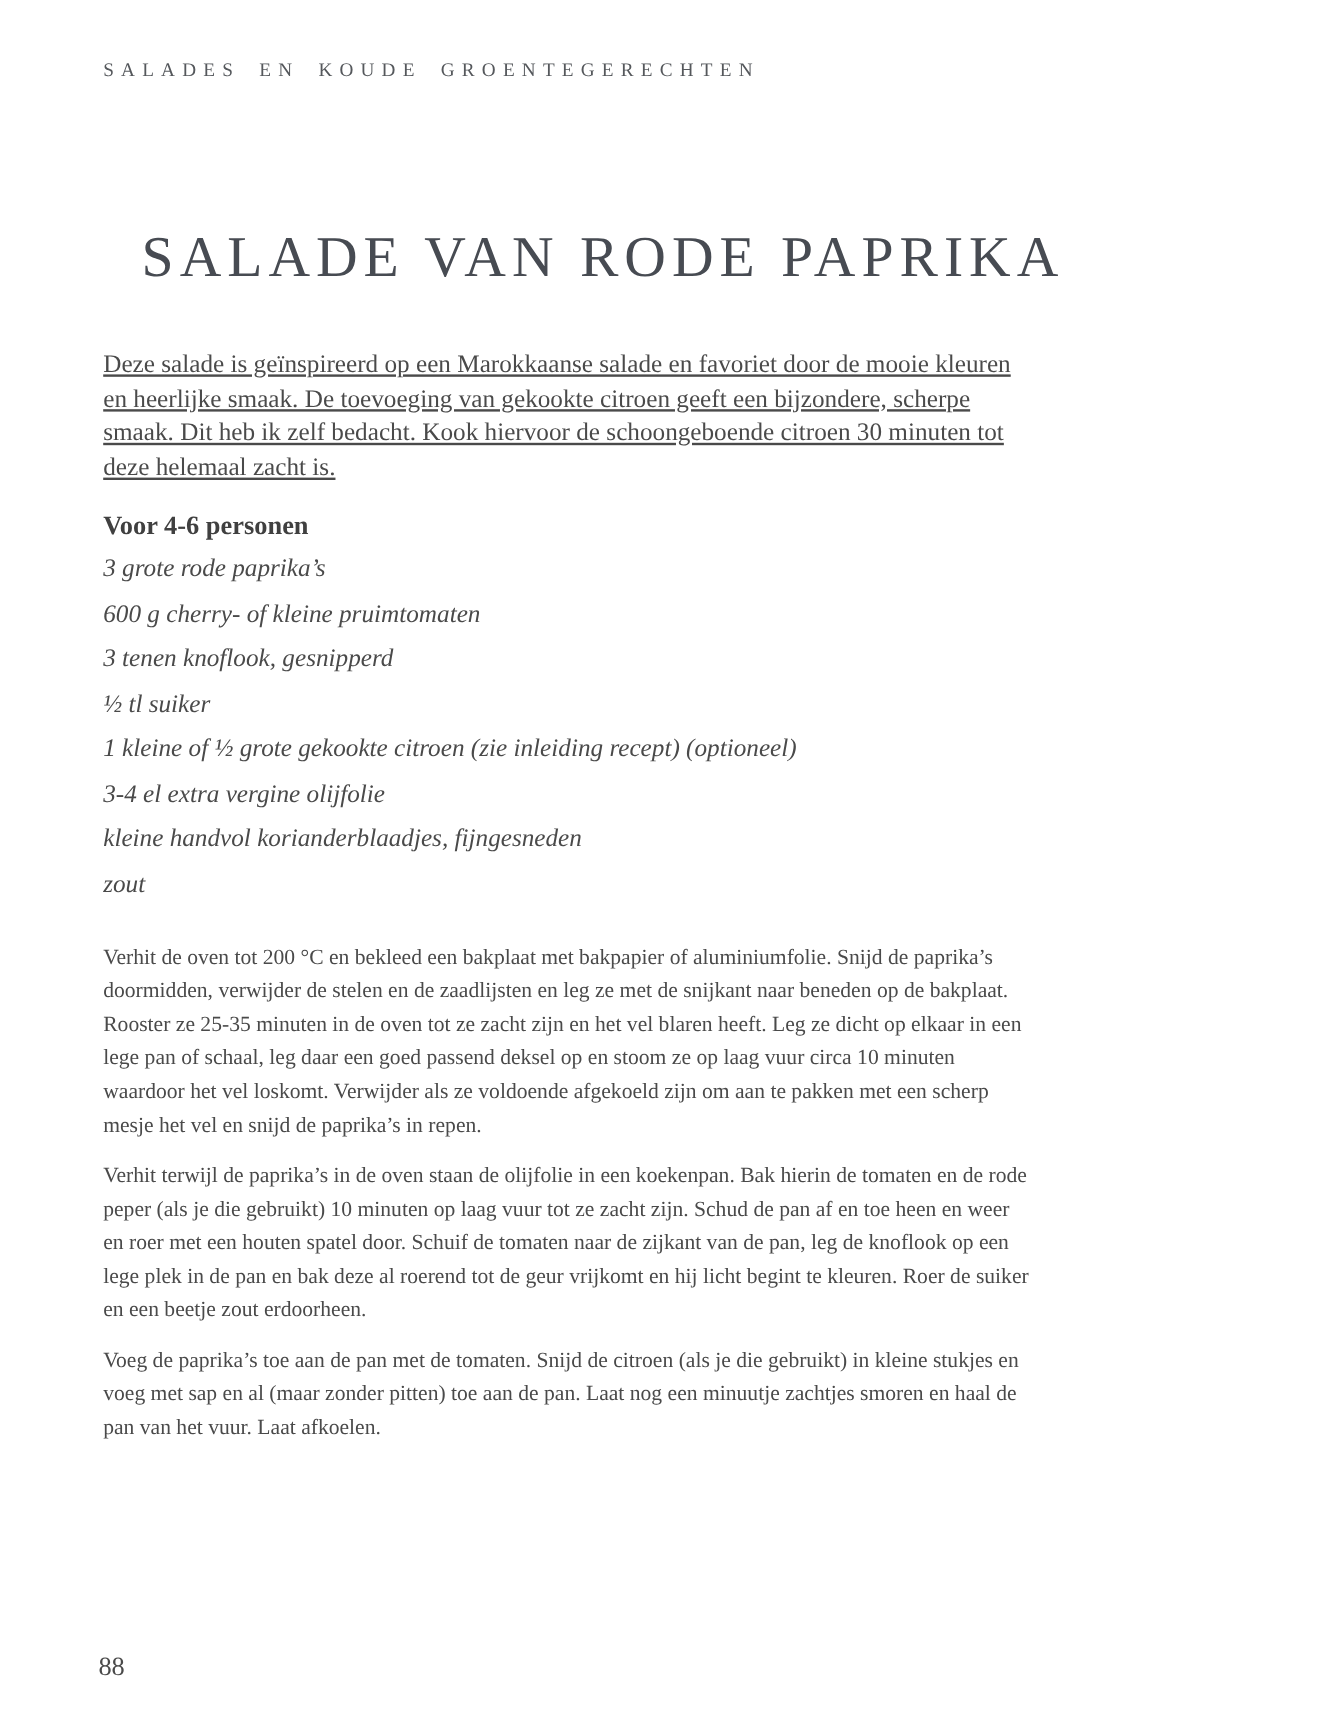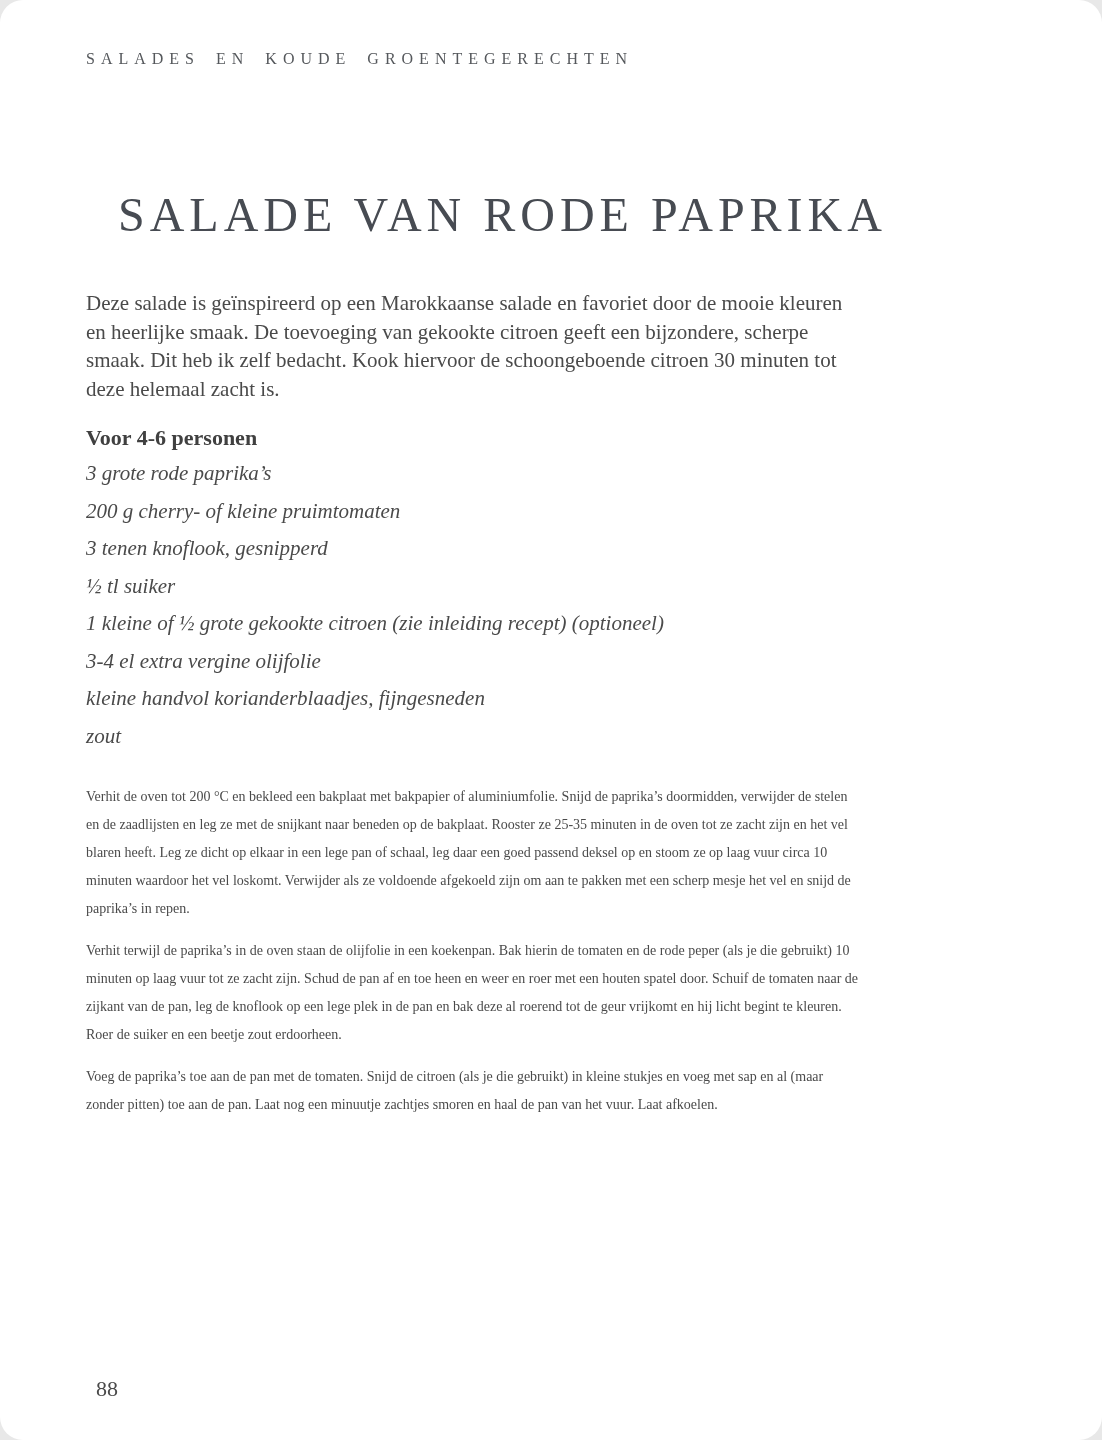--- a/index.html
+++ b/index.html
@@ -11,21 +11,20 @@
     position: relative;
     width: 1102px;
     height: 1440px;
     margin: 0 auto;
     background: #ffffff;
     box-sizing: border-box;
     padding: 50px 86px 0 86px;
     font-family: "Liberation Serif", "DejaVu Serif", serif;
     color: #454545;
     overflow: hidden;
-    border-radius: 23px;
   }
   .running-header {
     font-size: 16px;
     letter-spacing: 6px;
     color: #55585c;
     word-spacing: 6px;
   }
   .page-title {
     margin-top: 118px;
     font-size: 48px;
@@ -35,20 +34,21 @@
     font-weight: 400;
     margin-left: 32px;
   }
   .page-title .title-line { display: block; }
   .intro {
     margin-top: 46px;
     width: 776px;
     font-size: 21px;
     line-height: 28.5px;
     color: #4a4a4a;
+    text-decoration: underline;
   }
   .servings-heading {
     margin-top: 22px;
     font-size: 22px;
     font-weight: bold;
     color: #404040;
   }
   .ingredients {
     margin-top: 8px;
     width: 740px;
@@ -59,27 +59,27 @@
     line-height: 28px;
     margin-bottom: 9.5px;
     color: #4a4a4a;
   }
   .method {
     margin-top: 33px;
     width: 776px;
   }
   .method p {
     margin: 0 0 14px 0;
-    font-size: 14px;
+    font-size: 18px;
     line-height: 28px;
     color: #4a4a4a;
   }
   .page-number {
     position: absolute;
-    left: 96px;
+    left: 82px;
     bottom: 38px;
     font-size: 22px;
     color: #4a4a4a;
   }
 </style>
 </head>
 <body>
 
 <div class="page">
 
@@ -88,21 +88,21 @@
   <h1 class="page-title">
     <span class="title-line">SALADE VAN RODE PAPRIKA</span>
   </h1>
 
   <div class="intro">Deze salade is geïnspireerd op een Marokkaanse salade en favoriet door de mooie kleuren en heerlijke smaak. De toevoeging van gekookte citroen geeft een bijzondere, scherpe smaak. Dit heb ik zelf bedacht. Kook hiervoor de schoongeboende citroen 30 minuten tot deze helemaal zacht is.</div>
 
   <div class="servings-heading">Voor 4-6 personen</div>
 
   <div class="ingredients">
     <div class="ingredient">3 grote rode paprika’s</div>
-    <div class="ingredient">200 g cherry- of kleine pruimtomaten</div>
+    <div class="ingredient">600 g cherry- of kleine pruimtomaten</div>
     <div class="ingredient">3 tenen knoflook, gesnipperd</div>
     <div class="ingredient">½ tl suiker</div>
     <div class="ingredient">1 kleine of ½ grote gekookte citroen (zie inleiding recept) (optioneel)</div>
     <div class="ingredient">3-4 el extra vergine olijfolie</div>
     <div class="ingredient">kleine handvol korianderblaadjes, fijngesneden</div>
     <div class="ingredient">zout</div>
   </div>
 
   <div class="method">
     <p>Verhit de oven tot 200 °C en bekleed een bakplaat met bakpapier of aluminiumfolie. Snijd de paprika’s doormidden, verwijder de stelen en de zaadlijsten en leg ze met de snijkant naar beneden op de bakplaat. Rooster ze 25-35 minuten in de oven tot ze zacht zijn en het vel blaren heeft. Leg ze dicht op elkaar in een lege pan of schaal, leg daar een goed passend deksel op en stoom ze op laag vuur circa 10 minuten waardoor het vel loskomt. Verwijder als ze voldoende afgekoeld zijn om aan te pakken met een scherp mesje het vel en snijd de paprika’s in repen.</p>

